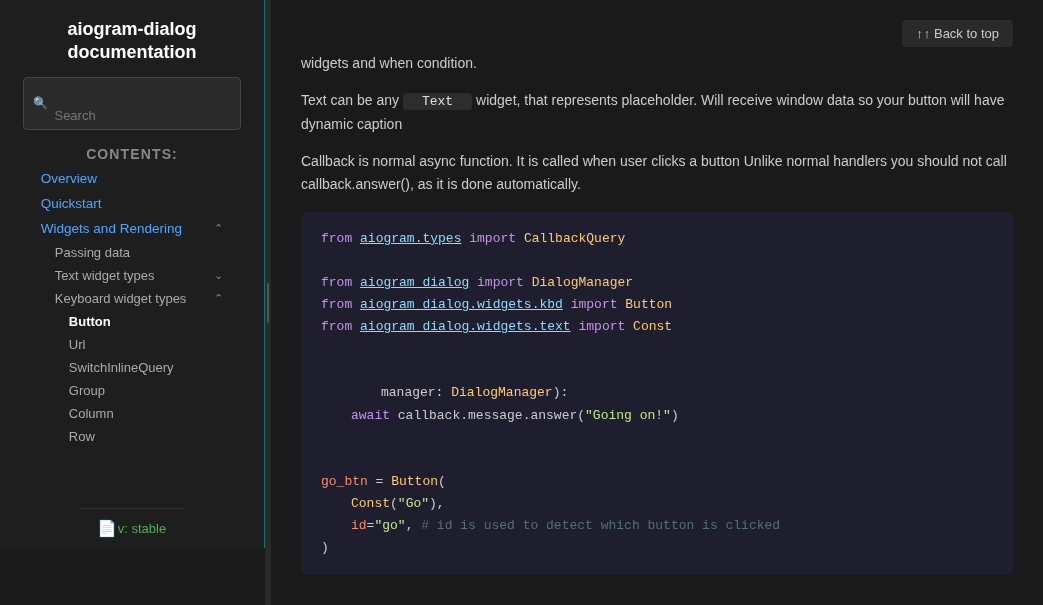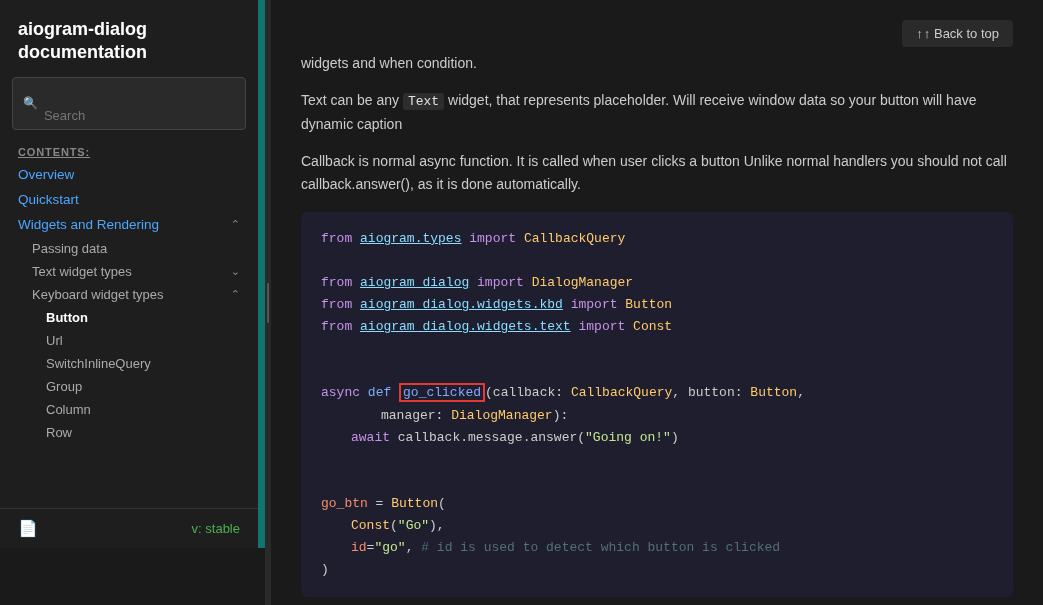--- a/index.html
+++ b/index.html
@@ -13,23 +13,24 @@
       overflow: hidden;
     }
 
     
     #sidebar {
       width: 265px;
       min-width: 265px;
       background: #1e1e1e;
       display: flex;
       flex-direction: column;
-      border-right: 7px solid #0f766e;
+      border-right: 1px solid #0f766e;
       height: 548px;
       overflow: hidden;
+      align-items: center;
     }
 
     #sidebar-title {
       padding: 18px 18px 12px 18px;
       color: #fff;
       font-size: 18px;
       font-weight: bold;
       line-height: 1.3;
     }
 
@@ -54,25 +55,24 @@
       margin-top: 24px;
     }
 
     #search-icon {
       color: #888;
       font-size: 12px;
     }
 
     #contents-label {
       color: #888;
-      font-size: 11px;
+      font-size: 14px;
       font-weight: bold;
       letter-spacing: 0.08em;
       padding: 6px 18px 4px 18px;
-      text-decoration: underline;
     }
 
     #nav-list {
       flex: 1;
       overflow-y: auto;
       padding-bottom: 10px;
     }
 
     .nav-item {
       padding: 5px 18px;
@@ -192,21 +192,21 @@
       font-size: 14px;
     }
 
     .prose p {
       margin-bottom: 14px;
     }
 
     .inline-code {
       background: #2d2d2d;
       color: #e0e0e0;
-      padding: 1px 5px;
+      padding: 1px 19px;
       border-radius: 3px;
       font-family: 'Consolas', 'Courier New', monospace;
       font-size: 13px;
     }
 
     
     .code-block {
       background: #1e1e2e;
       border-radius: 6px;
       padding: 16px 20px;
@@ -311,21 +311,20 @@
     </div>
 
     <div class="code-block">
       <div><span class="kw-from">from</span> <span class="module-link">aiogram.types</span> <span class="kw-import">import</span> <span class="cls-name">CallbackQuery</span></div>
       <div>&nbsp;</div>
       <div><span class="kw-from">from</span> <span class="module-link">aiogram_dialog</span> <span class="kw-import">import</span> <span class="cls-name">DialogManager</span></div>
       <div><span class="kw-from">from</span> <span class="module-link">aiogram_dialog.widgets.kbd</span> <span class="kw-import">import</span> <span class="cls-name">Button</span></div>
       <div><span class="kw-from">from</span> <span class="module-link">aiogram_dialog.widgets.text</span> <span class="kw-import">import</span> <span class="cls-name">Const</span></div>
       <div>&nbsp;</div>
       <div>&nbsp;</div>
-      <div><span class="kw-async">async</span> <span class="kw-def">def</span> <span class="fn-highlighted">go_clicked</span>(callback: <span class="cls-name">CallbackQuery</span>, button: <span class="cls-name">Button</span>,</div>
       <div style="padding-left:60px;">manager: <span class="cls-name">DialogManager</span>):</div>
       <div style="padding-left:30px;"><span class="kw-await">await</span> callback.message.answer(<span class="str-val">"Going on!"</span>)</div>
       <div>&nbsp;</div>
       <div>&nbsp;</div>
       <div><span class="param-name">go_btn</span> = <span class="cls-name">Button</span>(</div>
       <div style="padding-left:30px;"><span class="cls-name">Const</span>(<span class="str-val">"Go"</span>),</div>
       <div style="padding-left:30px;"><span class="param-name">id</span>=<span class="str-val">"go"</span>,  <span class="comment"># id is used to detect which button is clicked</span></div>
       <div>)</div>
     </div>
 

